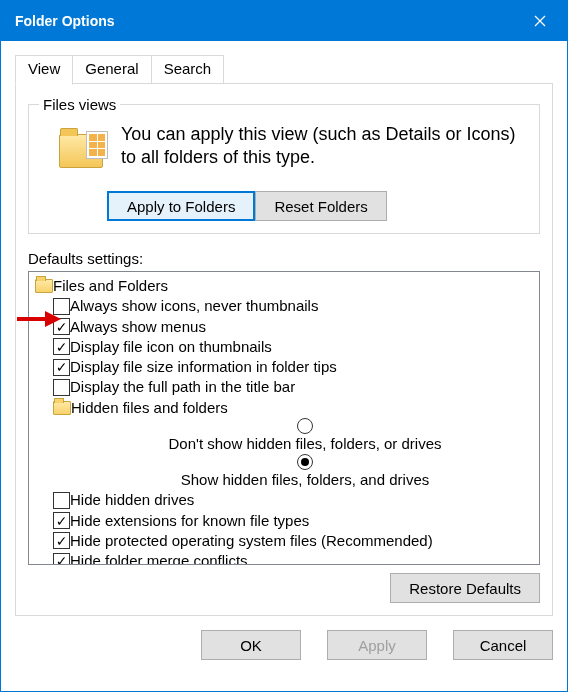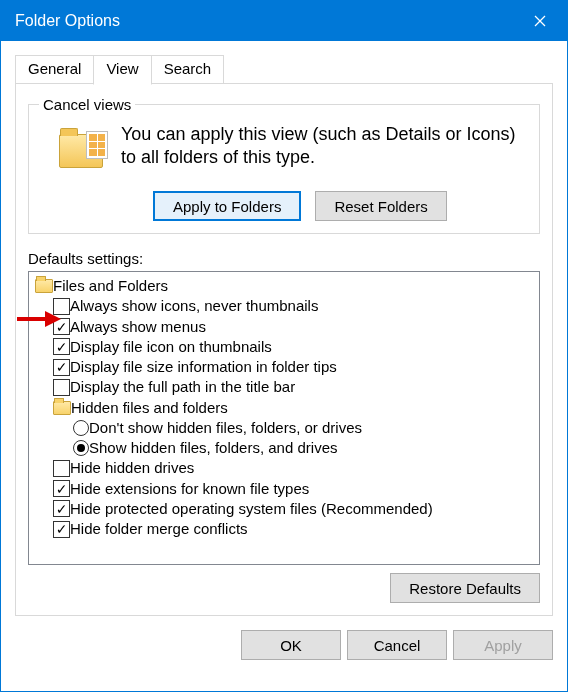--- a/index.html
+++ b/index.html
@@ -16,21 +16,21 @@
   }
   .titlebar {
     background: #0078d7;
     color: #fff;
     height: 40px;
     display: flex;
     align-items: center;
     justify-content: space-between;
     padding: 0 0 0 14px;
   }
-  .titlebar .title { font-size: 16px; font-weight: 400; }
+  .titlebar .title { font-size: 14px; font-weight: 700; }
   .titlebar .close {
     width: 54px; height: 40px;
     display: flex; align-items: center; justify-content: center;
     font-size: 14px;
   }
   .titlebar .close svg { stroke: #fff; }
   .content { padding: 14px 14px 0 14px; position: relative; }
   .tabs {
     display: flex;
     gap: 0;
@@ -65,23 +65,23 @@
   }
   fieldset.group legend { font-size: 15px; padding: 0 4px; }
   .fv-row { display: flex; gap: 12px; }
   .fv-icon {
     width: 56px; height: 56px; flex: none;
     display: flex; align-items: center; justify-content: center;
     margin-left: 14px;
   }
   .fv-text { font-size: 18px; line-height: 1.3; }
   .fv-buttons {
-    display: flex; gap: 14px;
+    display: flex; 
     margin-top: 12px;
-    margin-left: 114px;
+    margin-left: 68px;
   }
   .btn {
     height: 30px;
     padding: 0 18px;
     min-width: 130px;
     background: #e1e1e1;
     border: 1px solid #adadad;
     font-family: inherit;
     font-size: 15px;
     cursor: default;
@@ -103,21 +103,21 @@
   .listbox::-webkit-scrollbar { width: 17px; }
   .listbox::-webkit-scrollbar-track { background: #f0f0f0; }
   .listbox::-webkit-scrollbar-thumb { background: #cdcdcd; }
   .listbox::-webkit-scrollbar-button {
     background: #f0f0f0;
     height: 17px;
     display: block;
   }
   .tree-row { display: flex; align-items: center; white-space: nowrap; }
   .indent1 { padding-left: 18px; }
-  .indent2 { padding-left: 38px; }
+  .indent2 { padding-left: 38px; flex-direction: column; }
   .folder-ico {
     width: 18px; height: 14px;
     background: linear-gradient(#ffe9a6,#f8d36b);
     border: 1px solid #caa33a;
     border-radius: 1px;
     position: relative;
     flex: none;
   }
   .folder-ico::before {
     content: "";
@@ -150,21 +150,21 @@
   .radio.selected::after {
     content: "";
     width: 8px; height: 8px;
     background: #000;
     border-radius: 50%;
   }
   .restore-row { display: flex; justify-content: flex-end; margin-top: 8px; }
   .dialog-buttons {
     display: flex;
     justify-content: flex-end;
-    gap: 6px;
+    gap: 26px;
     padding: 14px;
   }
   .dialog-buttons .btn { min-width: 100px; }
   .arrow {
     position: absolute;
     left: 14px;
     top: 308px;
     z-index: 10;
   }
   
@@ -200,29 +200,29 @@
   <div class="close">
     <svg width="12" height="12" viewBox="0 0 12 12">
         <line x1="1" y1="1" x2="11" y2="11" stroke-width="1.2"></line>
         <line x1="11" y1="1" x2="1" y2="11" stroke-width="1.2"></line>
       </svg>
   </div>
 </div>
 
 <div class="content">
   <div class="tabs">
+    <div class="tab active">View</div>
     <div class="tab inactive">General</div>
-    <div class="tab active">View</div>
     <div class="tab inactive">Search</div>
   </div>
 
   <div class="tabbody">
 
     <fieldset class="group">
-      <legend>Cancel views</legend>
+      <legend>Files views</legend>
       <div class="fv-row">
         <div class="fv-icon">
           <div class="big-folder">
               <div class="sheet">
                 <span></span>
                 <span></span>
                 <span></span>
                 <span></span>
                 <span></span>
                 <span></span>
@@ -299,20 +299,20 @@
 
     <div class="restore-row">
       <button class="btn">Restore Defaults</button>
     </div>
 
   </div>
 </div>
 
 <div class="dialog-buttons">
   <button class="btn">OK</button>
+  <button class="btn disabled">Apply</button>
   <button class="btn">Cancel</button>
-  <button class="btn disabled">Apply</button>
 </div>
 
 <svg class="arrow" width="46" height="20" viewBox="0 0 46 20">
   <line x1="2" y1="10" x2="34" y2="10" stroke="#d90000" stroke-width="4"></line>
   <polygon points="46,10 30,2 30,18" fill="#d90000"></polygon>
 </svg>
 
 </body></html>

